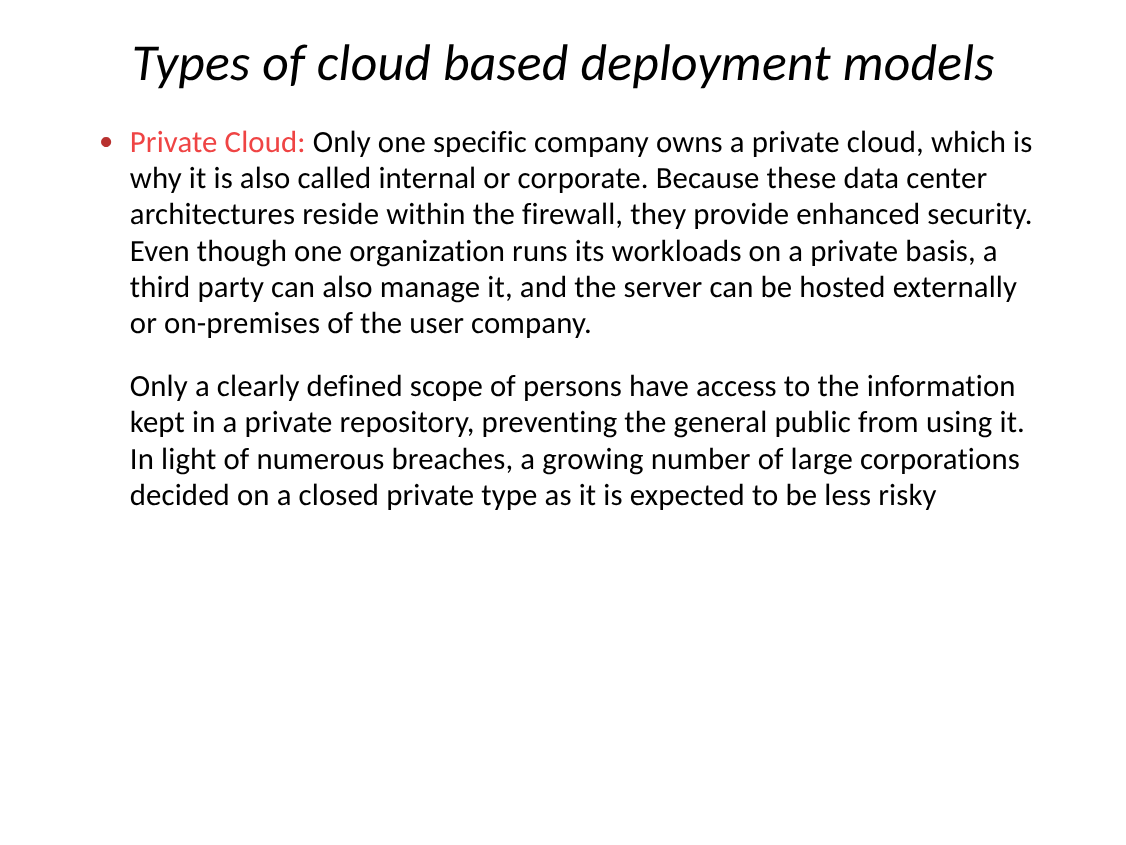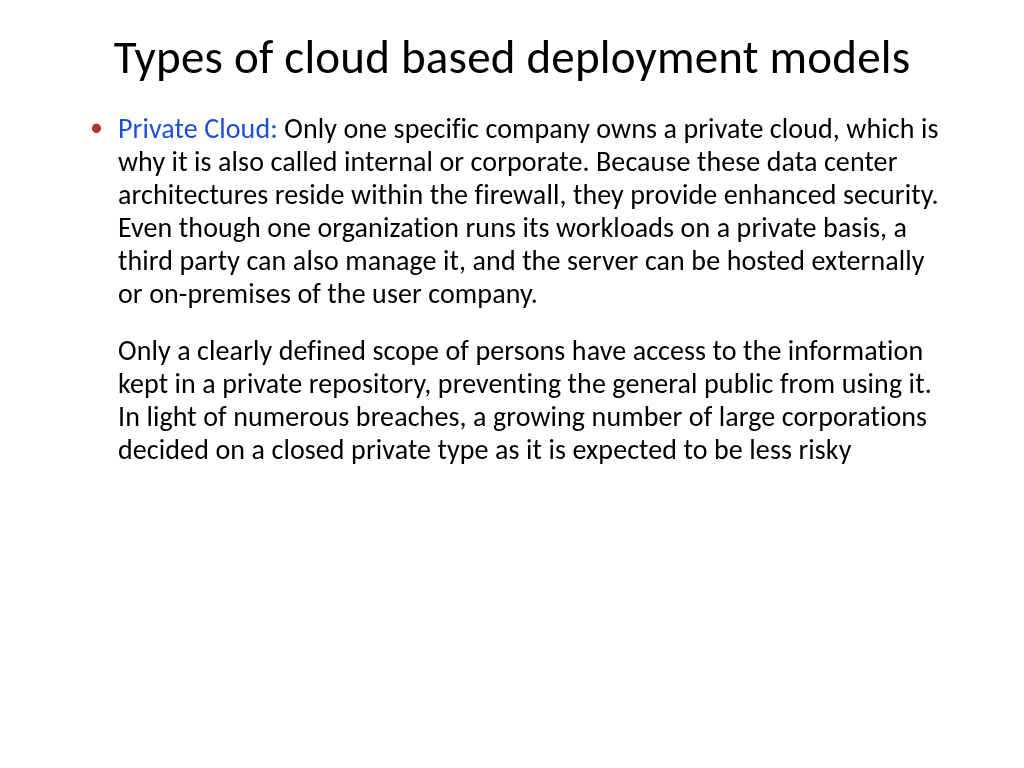--- a/index.html
+++ b/index.html
@@ -20,20 +20,21 @@
       height: 100%;
       padding: 30px 70px 40px 70px;
     }
     .title {
       font-size: 47px;
       font-weight: 400;
       text-align: center;
       line-height: 1.15;
       margin-bottom: 28px;
       letter-spacing: 0.2px;
+      font-style: italic;
     }
     .content {
       padding-left: 20px;
     }
     .bullet-item {
       position: relative;
       padding-left: 28px;
       margin-bottom: 6px;
     }
     .bullet-item::before {
@@ -44,21 +45,21 @@
       color: #b8312f;
       font-size: 26px;
       line-height: 1;
     }
     .body-text {
       font-size: 28px;
       line-height: 1.18;
       letter-spacing: 0.1px;
     }
     .term {
-      color: #1d4ed8;
+      color: #ef4444;
     }
     .continuation {
       padding-left: 28px;
       margin-top: 24px;
     }
   </style>
 </head>
 <body>
 
 <div class="slide">

